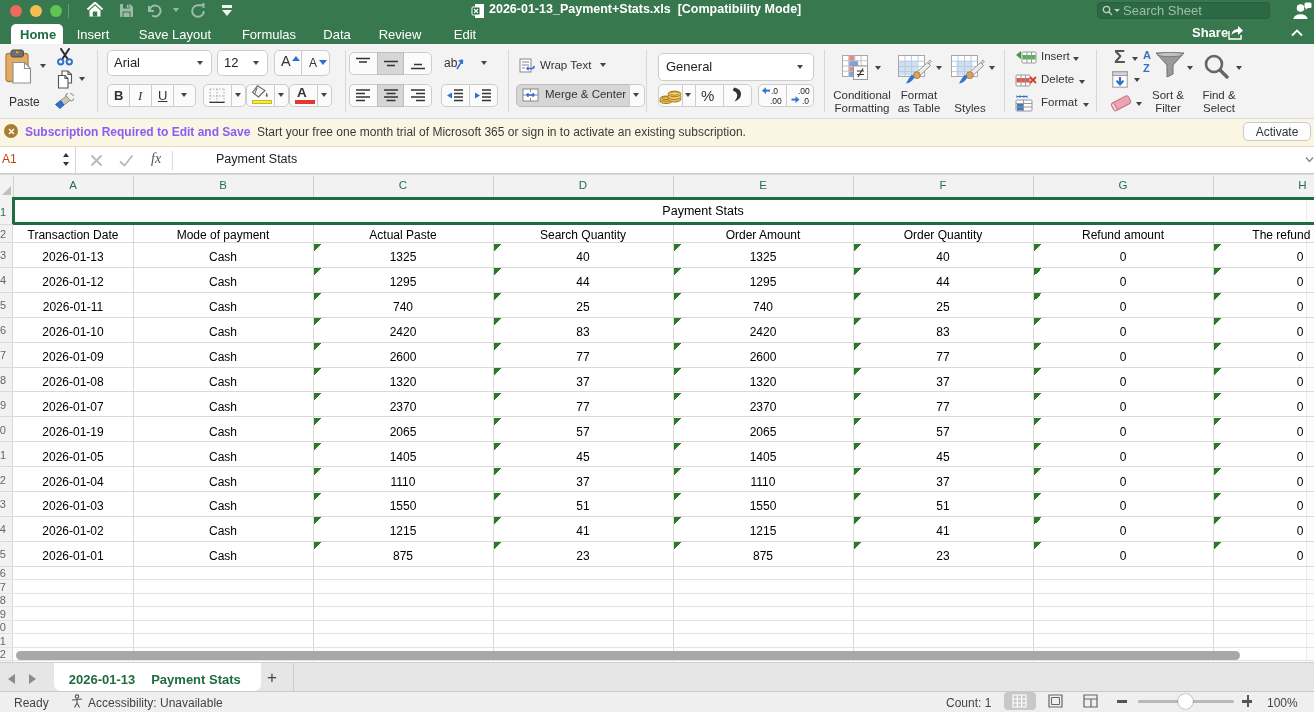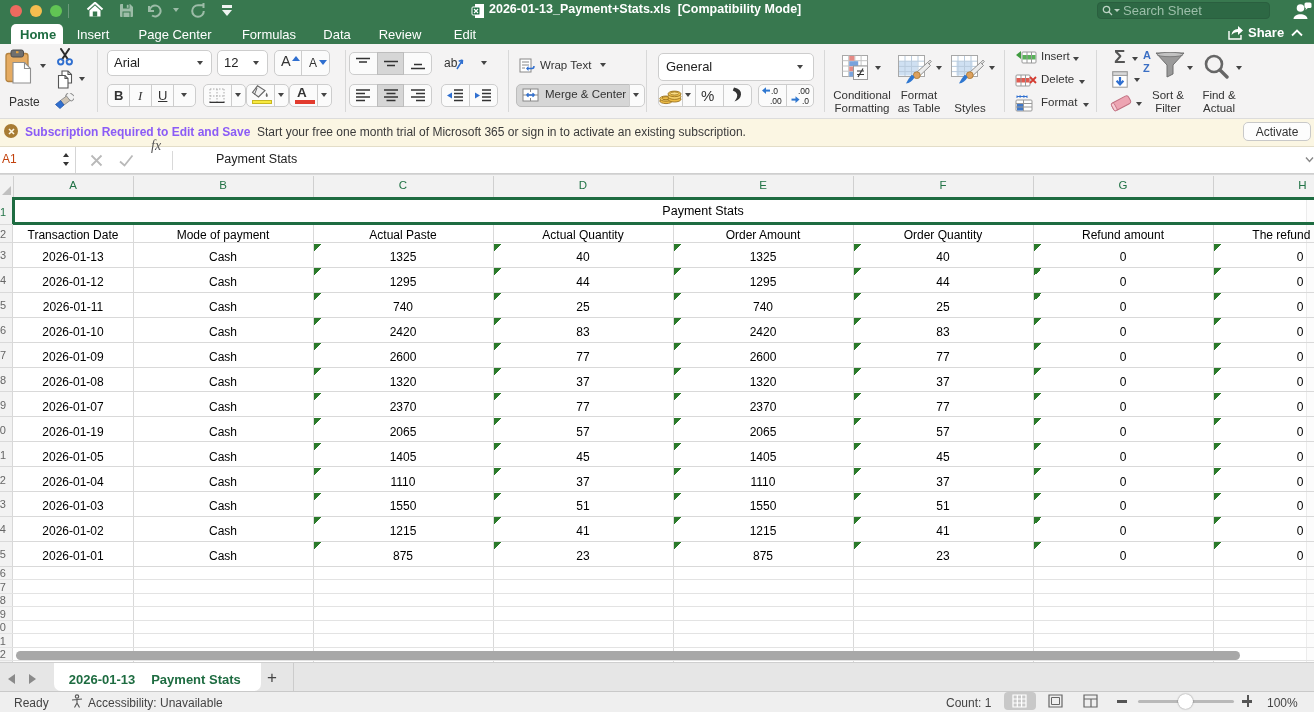--- a/index.html
+++ b/index.html
@@ -50,30 +50,30 @@
 <svg class="ab" style="left:1292px;top:2px;" width="20" height="17" viewBox="0 0 20 17">
 <circle cx="8.5" cy="6" r="3.8" fill="#fff"></circle>
 <path d="M1.5 17 C1.5 10.5 15.5 10.5 15.5 17 Z" fill="#fff"></path>
 <rect x="12.5" y="0.5" width="7" height="5.5" rx="1.5" fill="#fff"></rect>
 <path d="M14 5.5 L13.5 8 L16.5 5.5 Z" fill="#fff"></path>
   </svg>
 <div class="ab" style="left:0;top:22px;width:1314px;height:22px;background:#38784f;"></div>
 <div class="ab" style="left:11px;top:24px;width:52px;height:20px;background:#fff;border-radius:5px 5px 0 0;"></div>
 <div class="tx" style="left:20px;top:27px;font-size:13px;font-weight:bold;color:#1e6c41;">Home</div>
 <div class="tx" style="left:93px;top:27px;transform:translateX(-50%);font-size:13px;color:#fff;">Insert</div>
-<div class="tx" style="left:175px;top:27px;transform:translateX(-50%);font-size:13px;color:#fff;">Page Center</div>
+<div class="tx" style="left:175px;top:27px;transform:translateX(-50%);font-size:13px;color:#fff;">Save Layout</div>
 <div class="tx" style="left:269px;top:27px;transform:translateX(-50%);font-size:13px;color:#fff;">Formulas</div>
 <div class="tx" style="left:337px;top:27px;transform:translateX(-50%);font-size:13px;color:#fff;">Data</div>
 <div class="tx" style="left:400px;top:27px;transform:translateX(-50%);font-size:13px;color:#fff;">Review</div>
 <div class="tx" style="left:465px;top:27px;transform:translateX(-50%);font-size:13px;color:#fff;">Edit</div>
 <svg class="ab" style="left:1227px;top:24px;" width="17" height="16" viewBox="0 0 17 16">
 <path d="M2 7 V15 H14 V11" fill="none" stroke="#fff" stroke-width="1.4"></path>
 <path d="M4.5 11 Q5 5.5 11 5 L11 2 L16 6.5 L11 11 L11 8 Q7 8 4.5 11 Z" fill="#fff"></path>
   </svg>
-<div class="tx" style="left:1248px;top:25px;font-size:13px;font-weight:bold;color:#fff;">Share</div>
+<div class="tx" style="left:1192px;top:25px;font-size:13px;font-weight:bold;color:#fff;">Share</div>
 <svg class="ab" style="left:1291px;top:29px;" width="12" height="8" viewBox="0 0 12 8">
 <path d="M1 6.5 L6 1.5 L11 6.5" fill="none" stroke="#fff" stroke-width="1.8"></path>
   </svg>
 <div class="ab" style="left:0;top:44px;width:1314px;height:75px;background:#f4f3f3;border-bottom:1px solid #dcdcdc;box-sizing:border-box;"></div>
 <div class="ab" style="left:97px;top:50px;width:1px;height:62px;background:#d8d8d8;"></div>
 <div class="ab" style="left:345px;top:50px;width:1px;height:62px;background:#d8d8d8;"></div>
 <div class="ab" style="left:508px;top:50px;width:1px;height:62px;background:#d8d8d8;"></div>
 <div class="ab" style="left:646px;top:50px;width:1px;height:62px;background:#d8d8d8;"></div>
 <div class="ab" style="left:824px;top:50px;width:1px;height:62px;background:#d8d8d8;"></div>
 <div class="ab" style="left:1004px;top:50px;width:1px;height:62px;background:#d8d8d8;"></div>
@@ -324,42 +324,42 @@
   </svg>
 <div class="ab" style="left:1187px;top:66px;width:0;height:0;border-left:3px solid transparent;border-right:3px solid transparent;border-top:4px solid #444;"></div>
 <div class="tx" style="left:1168px;top:89px;transform:translateX(-50%);font-size:11.5px;color:#333;">Sort &amp;</div>
 <div class="tx" style="left:1168px;top:102px;transform:translateX(-50%);font-size:11.5px;color:#333;">Filter</div>
 <svg class="ab" style="left:1203px;top:53px;" width="26" height="26" viewBox="0 0 26 26">
 <circle cx="11" cy="11" r="8" fill="none" stroke="#666" stroke-width="2.6"></circle>
 <path d="M17 17 L24 24" stroke="#666" stroke-width="3.4" stroke-linecap="round"></path>
   </svg>
 <div class="ab" style="left:1236px;top:66px;width:0;height:0;border-left:3px solid transparent;border-right:3px solid transparent;border-top:4px solid #444;"></div>
 <div class="tx" style="left:1219px;top:89px;transform:translateX(-50%);font-size:11.5px;color:#333;">Find &amp;</div>
-<div class="tx" style="left:1219px;top:102px;transform:translateX(-50%);font-size:11.5px;color:#333;">Actual</div>
+<div class="tx" style="left:1219px;top:102px;transform:translateX(-50%);font-size:11.5px;color:#333;">Select</div>
 <div class="ab" style="left:0;top:119px;width:1314px;height:28px;background:#fbf6e3;border-bottom:1px solid #e3ddc8;box-sizing:border-box;"></div>
 <div class="ab" style="left:4px;top:124px;width:14px;height:14px;border-radius:50%;background:#a87c33;"></div>
 <svg class="ab" style="left:7.5px;top:127.5px;" width="7" height="7" viewBox="0 0 7 7">
     <path d="M1 1 L6 6 M6 1 L1 6" stroke="#fbf6e3" stroke-width="1.6"></path>
   </svg>
 <div class="tx" style="left:25px;top:125px;font-size:12px;font-weight:bold;color:#8b5cf6;">Subscription Required to Edit and Save</div>
 <div class="tx" style="left:257px;top:125px;font-size:12px;color:#3a3a3a;">Start your free one month trial of Microsoft 365 or sign in to activate an existing subscription.</div>
 <div class="ab" style="left:1243px;top:122px;width:68px;height:19px;background:#fdfdfd;border:1px solid #c9c9c9;border-radius:5px;box-sizing:border-box;"></div>
 <div class="tx" style="left:1277px;top:125px;transform:translateX(-50%);font-size:12px;color:#333;">Activate</div>
 <div class="ab" style="left:0;top:147px;width:1314px;height:27px;background:#fff;border-bottom:1px solid #cfcfcf;box-sizing:border-box;"></div>
 <div class="ab" style="left:75px;top:147px;width:1px;height:26px;background:#d5d5d5;"></div>
 <div class="tx" style="left:2px;top:152px;font-size:12px;color:#c2410c;">A1</div>
 <div class="ab" style="left:63px;top:153px;width:0;height:0;border-left:3.5px solid transparent;border-right:3.5px solid transparent;border-bottom:4.5px solid #333;"></div>
 <div class="ab" style="left:63px;top:161.5px;width:0;height:0;border-left:3.5px solid transparent;border-right:3.5px solid transparent;border-top:4.5px solid #333;"></div>
 <svg class="ab" style="left:90px;top:154px;" width="13" height="13" viewBox="0 0 13 13">
     <path d="M1.5 1.5 L11.5 11.5 M11.5 1.5 L1.5 11.5" stroke="#b9b9b9" stroke-width="1.8"></path>
   </svg>
 <svg class="ab" style="left:119px;top:154px;" width="15" height="13" viewBox="0 0 15 13">
     <path d="M1 7.5 L5.5 11.5 L13.5 1.5" fill="none" stroke="#b9b9b9" stroke-width="1.8"></path>
   </svg>
-<div class="tx" style="left:151px;top:138px;font-size:14px;font-style:italic;font-family:'Liberation Serif',serif;color:#555;"><i>f</i>x</div>
+<div class="tx" style="left:151px;top:151px;font-size:14px;font-style:italic;font-family:'Liberation Serif',serif;color:#555;"><i>f</i>x</div>
 <div class="ab" style="left:172px;top:151px;width:1px;height:19px;background:#d9d9d9;"></div>
 <div class="tx" style="left:216px;top:152px;font-size:12.5px;color:#222;">Payment Stats</div>
 <svg class="ab" style="left:1305px;top:156px;" width="9" height="7" viewBox="0 0 9 7">
     <path d="M1 1.5 L4.5 5.5 L8 1.5" fill="none" stroke="#888" stroke-width="1.4"></path>
   </svg>
 <div class="ab" style="left:0;top:174px;width:1314px;height:23px;background:#f2f2f2;border-top:1px solid #d8d8d8;box-sizing:border-box;"></div>
 <div class="ab" style="left:2px;top:186px;width:0;height:0;border-left:9px solid transparent;border-bottom:9px solid #c0c0c0;"></div>
 <div class="tx" style="left:73.0px;top:179px;transform:translateX(-50%);font-size:11.5px;color:#217346;">A</div>
 <div class="tx" style="left:223.0px;top:179px;transform:translateX(-50%);font-size:11.5px;color:#217346;">B</div>
 <div class="tx" style="left:403.0px;top:179px;transform:translateX(-50%);font-size:11.5px;color:#217346;">C</div>
@@ -432,21 +432,21 @@
 <div class="tx" style="left:6px;top:634.9px;transform:translateX(-100%);font-size:11px;color:#666;">21</div>
 <div class="tx" style="left:6px;top:648.4px;transform:translateX(-100%);font-size:11px;color:#666;">22</div>
 <div class="tx" style="left:6px;top:661.9px;transform:translateX(-100%);font-size:11px;color:#666;">23</div>
 <div class="tx" style="left:703px;top:203.5px;transform:translateX(-50%);font-size:12.5px;color:#000;">Payment Stats</div>
 <div class="ab" style="left:13px;top:197.0px;width:1301px;height:2.5px;background:#1e6c41;"></div>
 <div class="ab" style="left:13px;top:222px;width:1301px;height:2.5px;background:#1e6c41;"></div>
 <div class="ab" style="left:12px;top:197.0px;width:2.5px;height:27px;background:#1e6c41;"></div>
 <div class="tx" style="left:73.0px;top:227.5px;transform:translateX(-50%);font-size:12px;color:#000;">Transaction Date</div>
 <div class="tx" style="left:223.0px;top:227.5px;transform:translateX(-50%);font-size:12px;color:#000;">Mode of payment</div>
 <div class="tx" style="left:403.0px;top:227.5px;transform:translateX(-50%);font-size:12px;color:#000;">Actual Paste</div>
-<div class="tx" style="left:583.0px;top:227.5px;transform:translateX(-50%);font-size:12px;color:#000;">Actual Quantity</div>
+<div class="tx" style="left:583.0px;top:227.5px;transform:translateX(-50%);font-size:12px;color:#000;">Search Quantity</div>
 <div class="tx" style="left:763.0px;top:227.5px;transform:translateX(-50%);font-size:12px;color:#000;">Order Amount</div>
 <div class="tx" style="left:943.0px;top:227.5px;transform:translateX(-50%);font-size:12px;color:#000;">Order Quantity</div>
 <div class="tx" style="left:1123.0px;top:227.5px;transform:translateX(-50%);font-size:12px;color:#000;">Refund amount</div>
 <div class="tx" style="left:1303.0px;top:227.5px;transform:translateX(-50%);font-size:12px;color:#000;">The refund amount</div>
 <div class="tx" style="left:73.0px;top:250.4px;transform:translateX(-50%);font-size:12px;color:#000;">2026-01-13</div>
 <div class="tx" style="left:223.0px;top:250.4px;transform:translateX(-50%);font-size:12px;color:#000;">Cash</div>
 <div class="tx" style="left:403.0px;top:250.4px;transform:translateX(-50%);font-size:12px;color:#000;">1325</div>
 <div class="ab" style="left:314px;top:243.5px;width:8px;height:8px;background:linear-gradient(to bottom right,#2a7a2a 50%,transparent 50%);"></div>
 <div class="tx" style="left:583.0px;top:250.4px;transform:translateX(-50%);font-size:12px;color:#000;">40</div>
 <div class="ab" style="left:494px;top:243.5px;width:8px;height:8px;background:linear-gradient(to bottom right,#2a7a2a 50%,transparent 50%);"></div>

